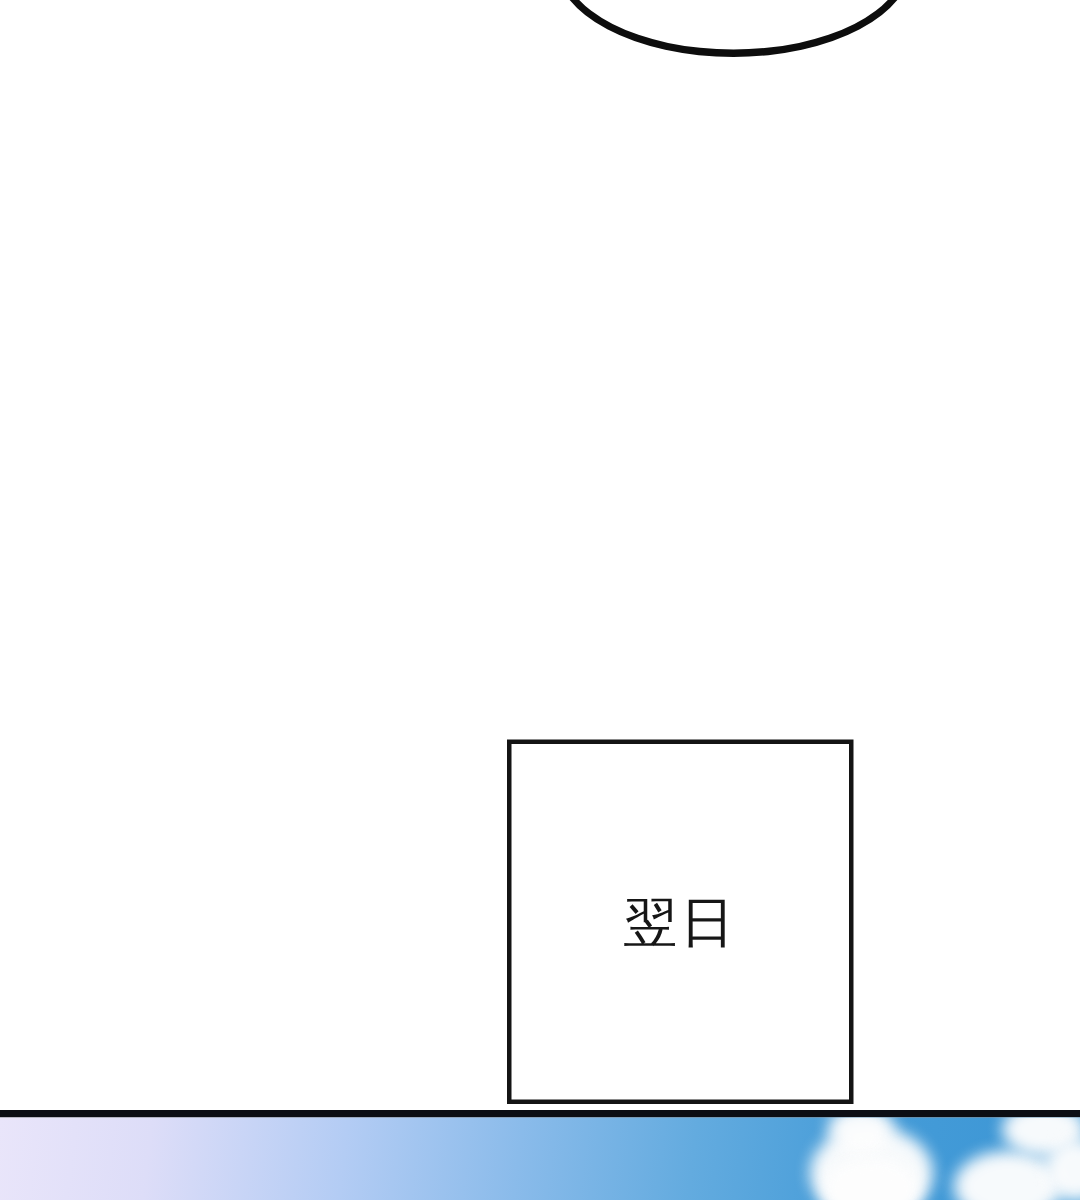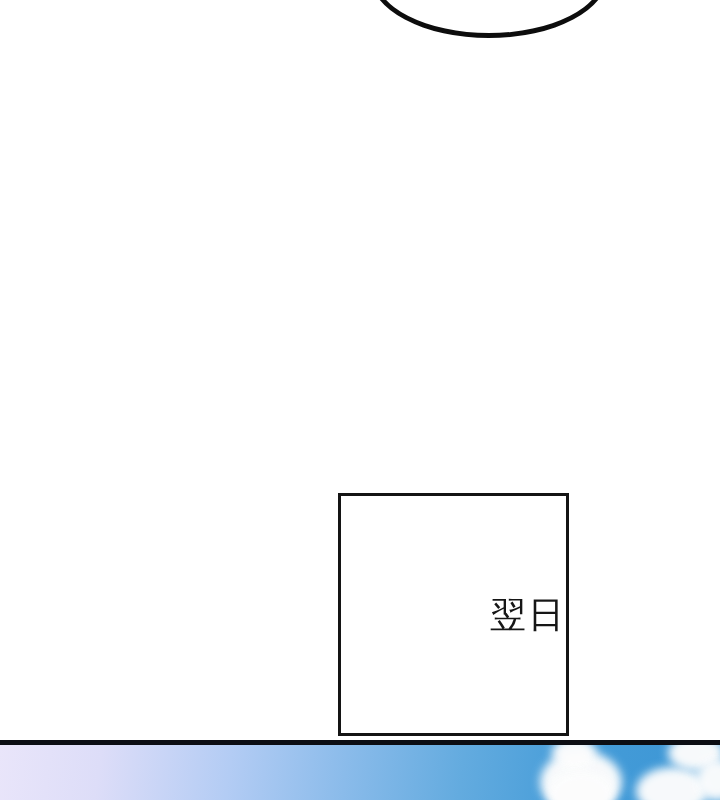--- a/index.html
+++ b/index.html
@@ -38,21 +38,21 @@
     position: absolute;
     left: 338px;
     top: 493px;
     width: 231px;
     height: 243px;
     box-sizing: border-box;
     background: #ffffff;
     border: 3px solid #141414;
     display: flex;
     align-items: center;
-    justify-content: flex-end;
+    justify-content: center;
   }
   .caption-text {
     font-size: 36px;
     line-height: 1;
     letter-spacing: 2px;
     color: #161616;
   }
 
   
   .panel-border {

